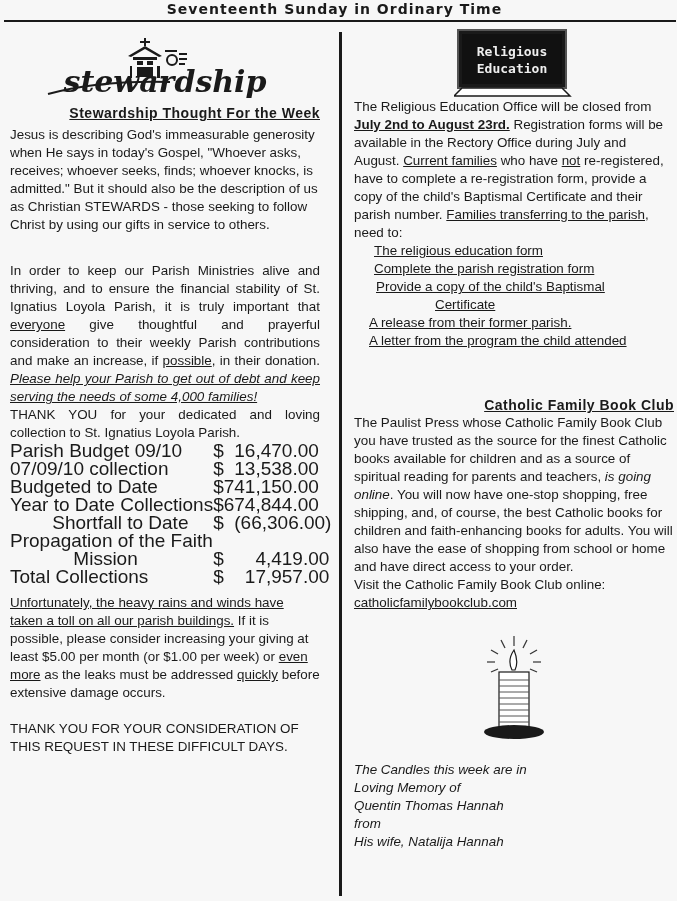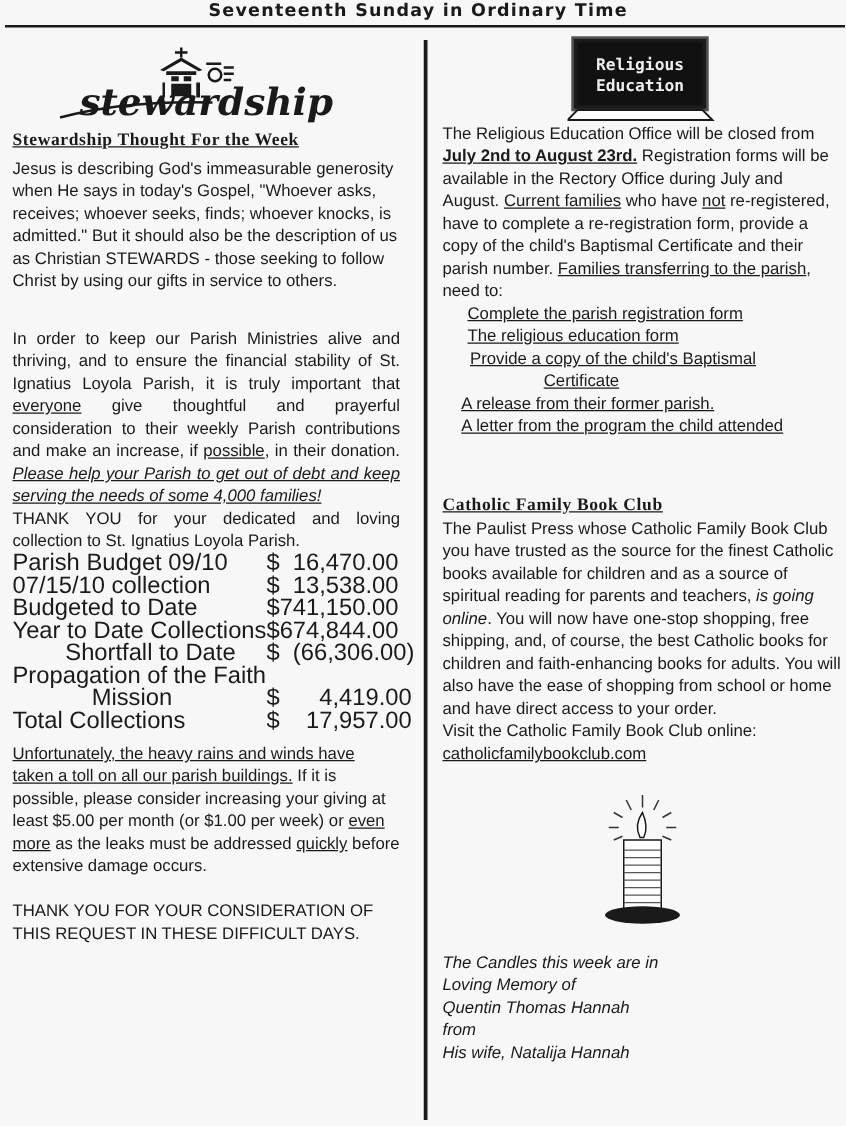--- a/index.html
+++ b/index.html
@@ -13,22 +13,22 @@
   }
   .top-rule { position: absolute; top: 20px; left: 4px; width: 672px; height: 2px; background: #1a1a1a; }
   .vdivider { position: absolute; left: 339px; top: 32px; width: 3px; height: 864px; background: #1a1a1a; }
 
   .col { position: absolute; font-size: 13.4px; line-height: 18px; }
   .left { left: 10px; top: 36px; width: 310px; }
   .right { left: 354px; top: 28px; width: 320px; }
 
   .logo { display: block; margin: 0 auto; }
   .sec-title {
-    font-family: Liberation Serif, serif; font-weight: bold; font-size: 14px;
-    text-decoration: underline; letter-spacing: 0.5px; text-align: left;
+    font-family: Liberation Sans, sans-serif; font-weight: bold; font-size: 14px;
+    text-decoration: underline; letter-spacing: 0.5px; text-align: right;
   }
   p { margin: 0; }
   .u { text-decoration: underline; }
   .ui { text-decoration: underline; font-style: italic; }
   .b { font-weight: bold; }
   .i { font-style: italic; }
   .justify { text-align: justify; }
   .gap { height: 18px; }
   .gap2 { height: 28px; }
 
@@ -87,21 +87,21 @@
   </p>
   <p class="justify">THANK YOU for your dedicated and loving collection to St. Ignatius Loyola Parish.</p>
 
   <table class="fin">
     <tbody>
       <tr>
           <td class="lbl">Parish Budget 09/10</td>
           <td>$  16,470.00</td>
         </tr>
       <tr>
-          <td class="lbl">07/15/10 collection</td>
+          <td class="lbl">07/09/10 collection</td>
           <td>$  13,538.00</td>
         </tr>
       <tr>
           <td class="lbl">Budgeted to Date</td>
           <td>$741,150.00</td>
         </tr>
       <tr>
           <td class="lbl">Year to Date Collections</td>
           <td>$674,844.00</td>
         </tr>
@@ -140,22 +140,22 @@
       <polygon points="0,68 8,60 108,60 116,68" fill="#fff" stroke="#1a1a1a" stroke-width="1.5"></polygon>
       <text x="58" y="28" text-anchor="middle" font-family="DejaVu Sans Mono, monospace" font-weight="bold" font-size="13" fill="#eee">Religious</text>
       <text x="58" y="45" text-anchor="middle" font-family="DejaVu Sans Mono, monospace" font-weight="bold" font-size="13" fill="#eee">Education</text>
     </svg>
   </div>
 
   <p>
     <span>The Religious Education Office will be closed from </span><span class="b u">July 2nd to August 23rd.</span><span> Registration forms will be available in the Rectory Office during July and August.  </span><span class="u">Current families</span><span> who have </span><span class="u">not</span><span> re-registered, have to complete a re-registration form, provide a copy of the child's Baptismal Certificate and their parish number.  </span><span class="u">Families transferring to the parish</span><span>, need to:</span>
   </p>
   <div>
+    <div class="list-item li2">The religious education form</div>
     <div class="list-item li1">Complete the parish registration form</div>
-    <div class="list-item li2">The religious education form</div>
     <div class="list-item li3">Provide a copy of the child's Baptismal</div>
     <div class="list-item li3b">Certificate</div>
     <div class="list-item li5">A release from their former parish.</div>
     <div class="list-item li4">A letter from the program the child attended</div>
   </div>
 
   <div style="height:46px"></div>
   <div class="sec-title">Catholic Family Book Club</div>
   <p>
     <span>The Paulist Press whose Catholic Family Book Club you have trusted as the source for the finest Catholic books available for children and as a source of spiritual reading for parents and teachers, </span><span class="i">is going online</span><span>. You will now have one-stop shopping, free shipping, and, of course, the best Catholic books for children and faith-enhancing books for adults.  You will also have the ease of shopping from school or home and have direct access to your order.</span>

